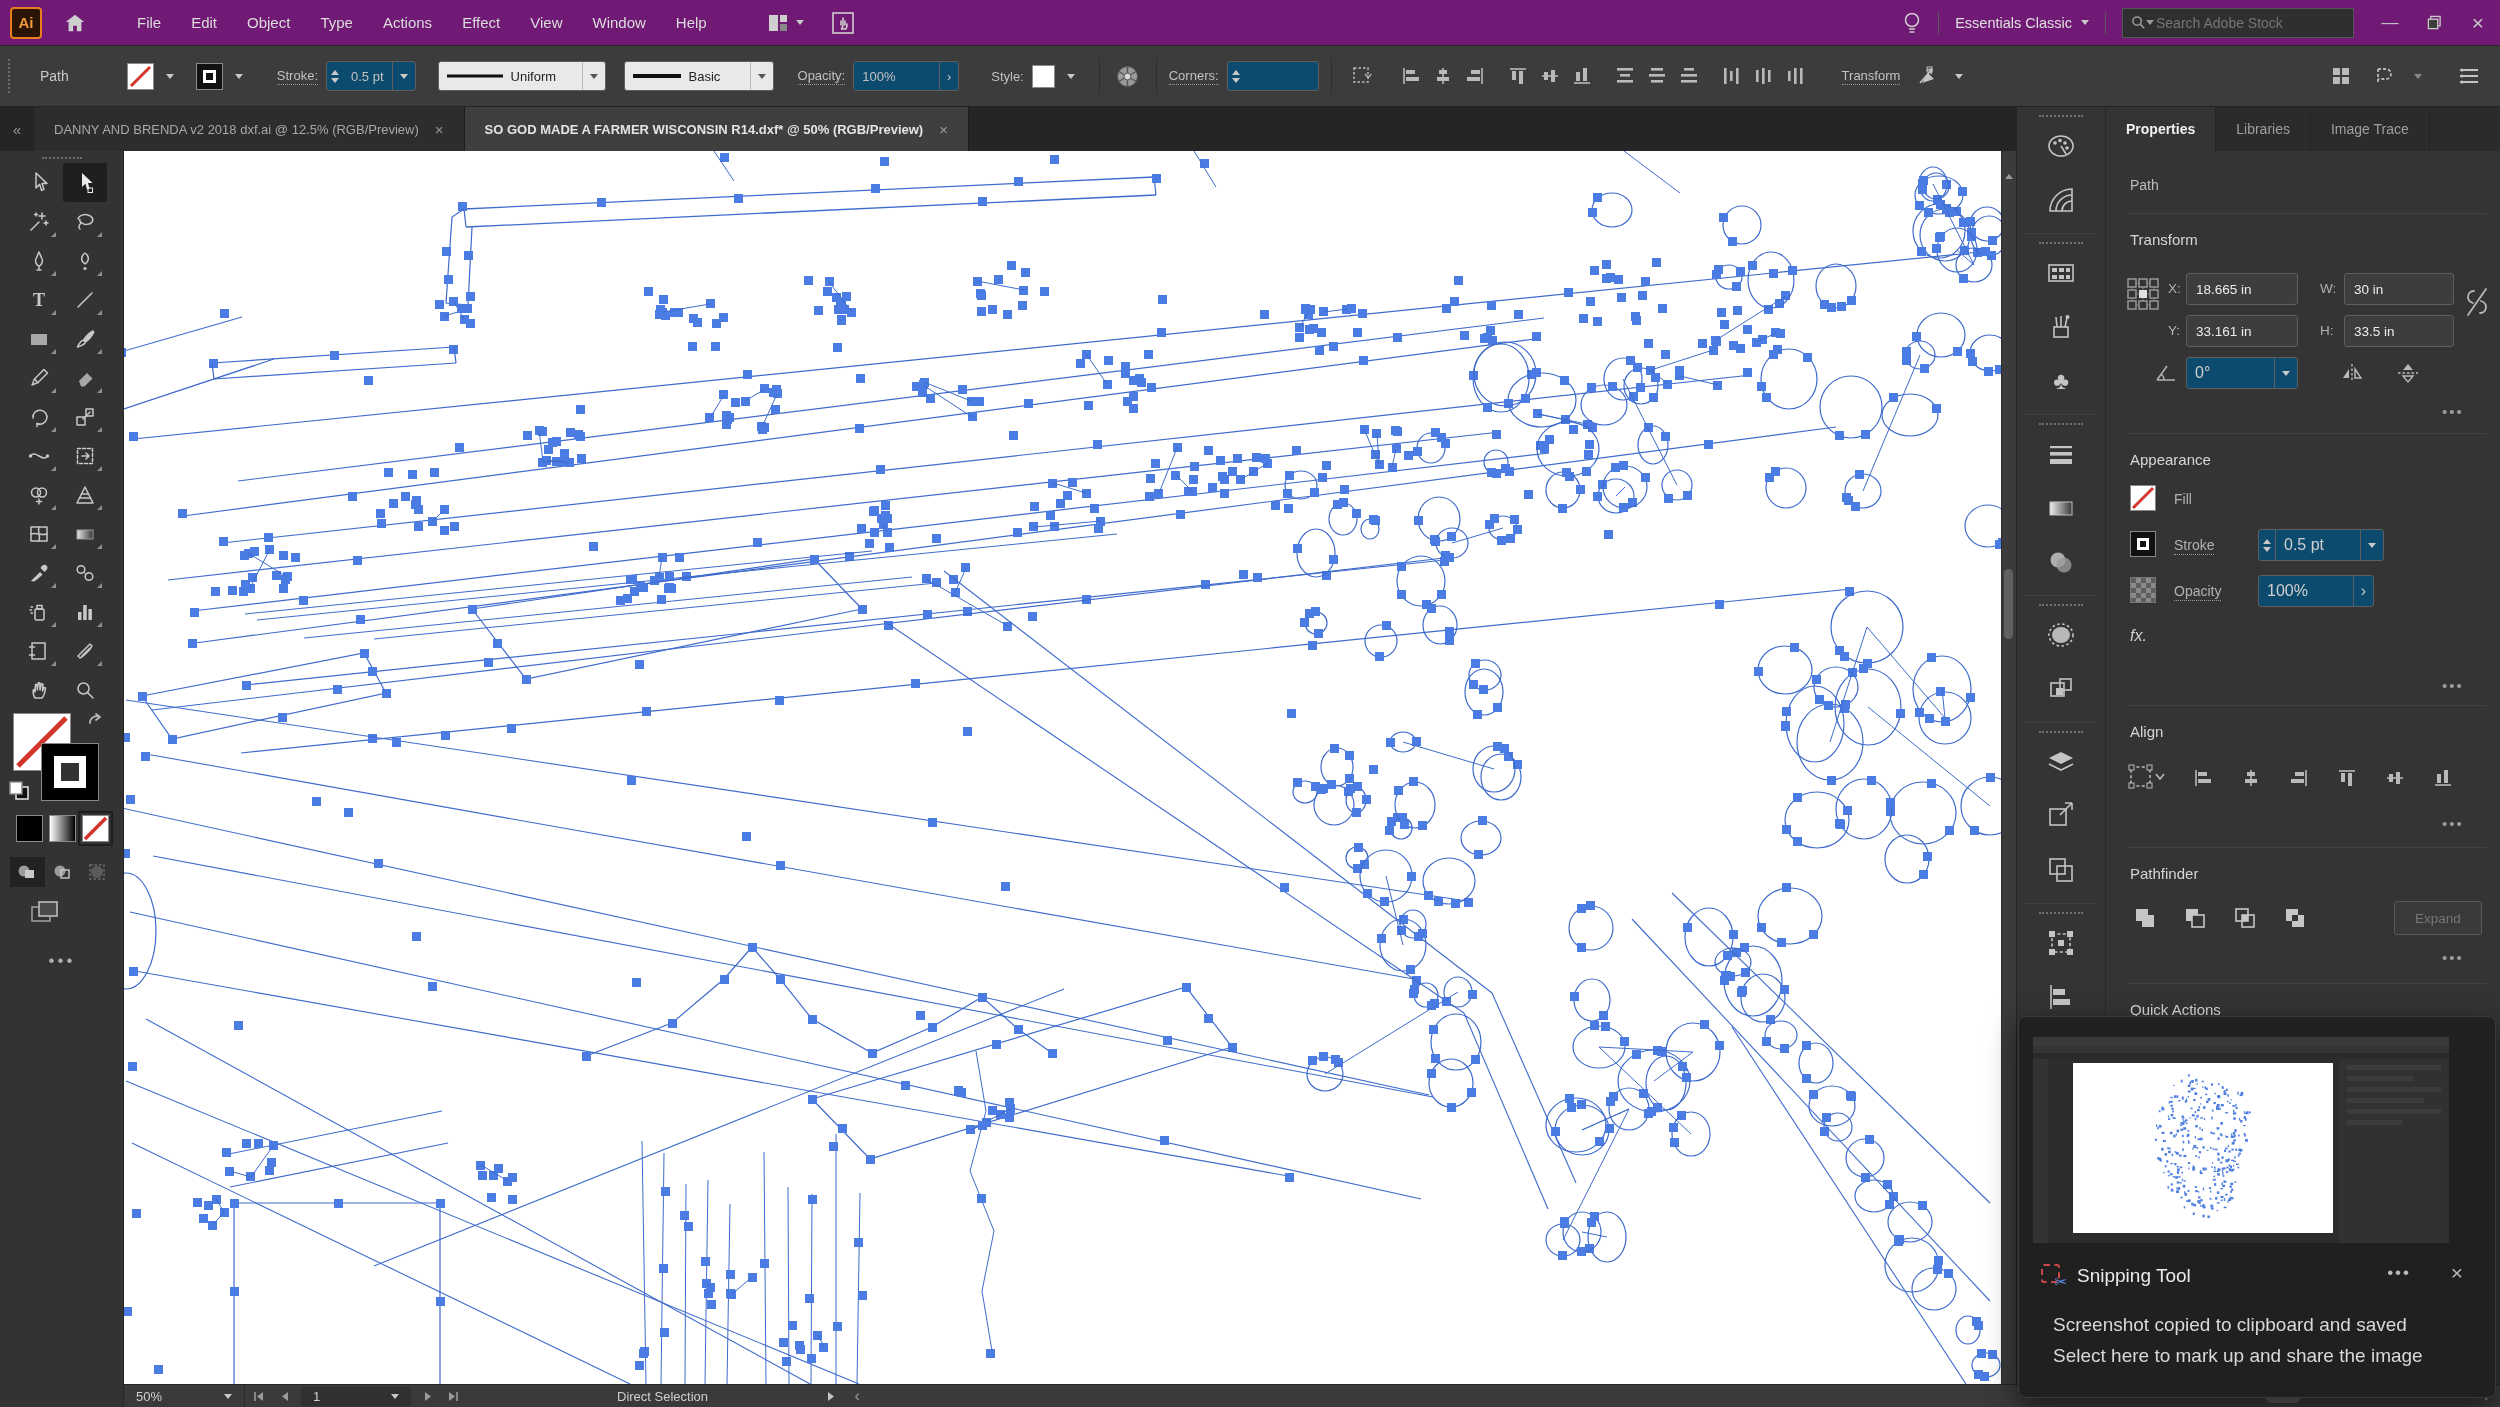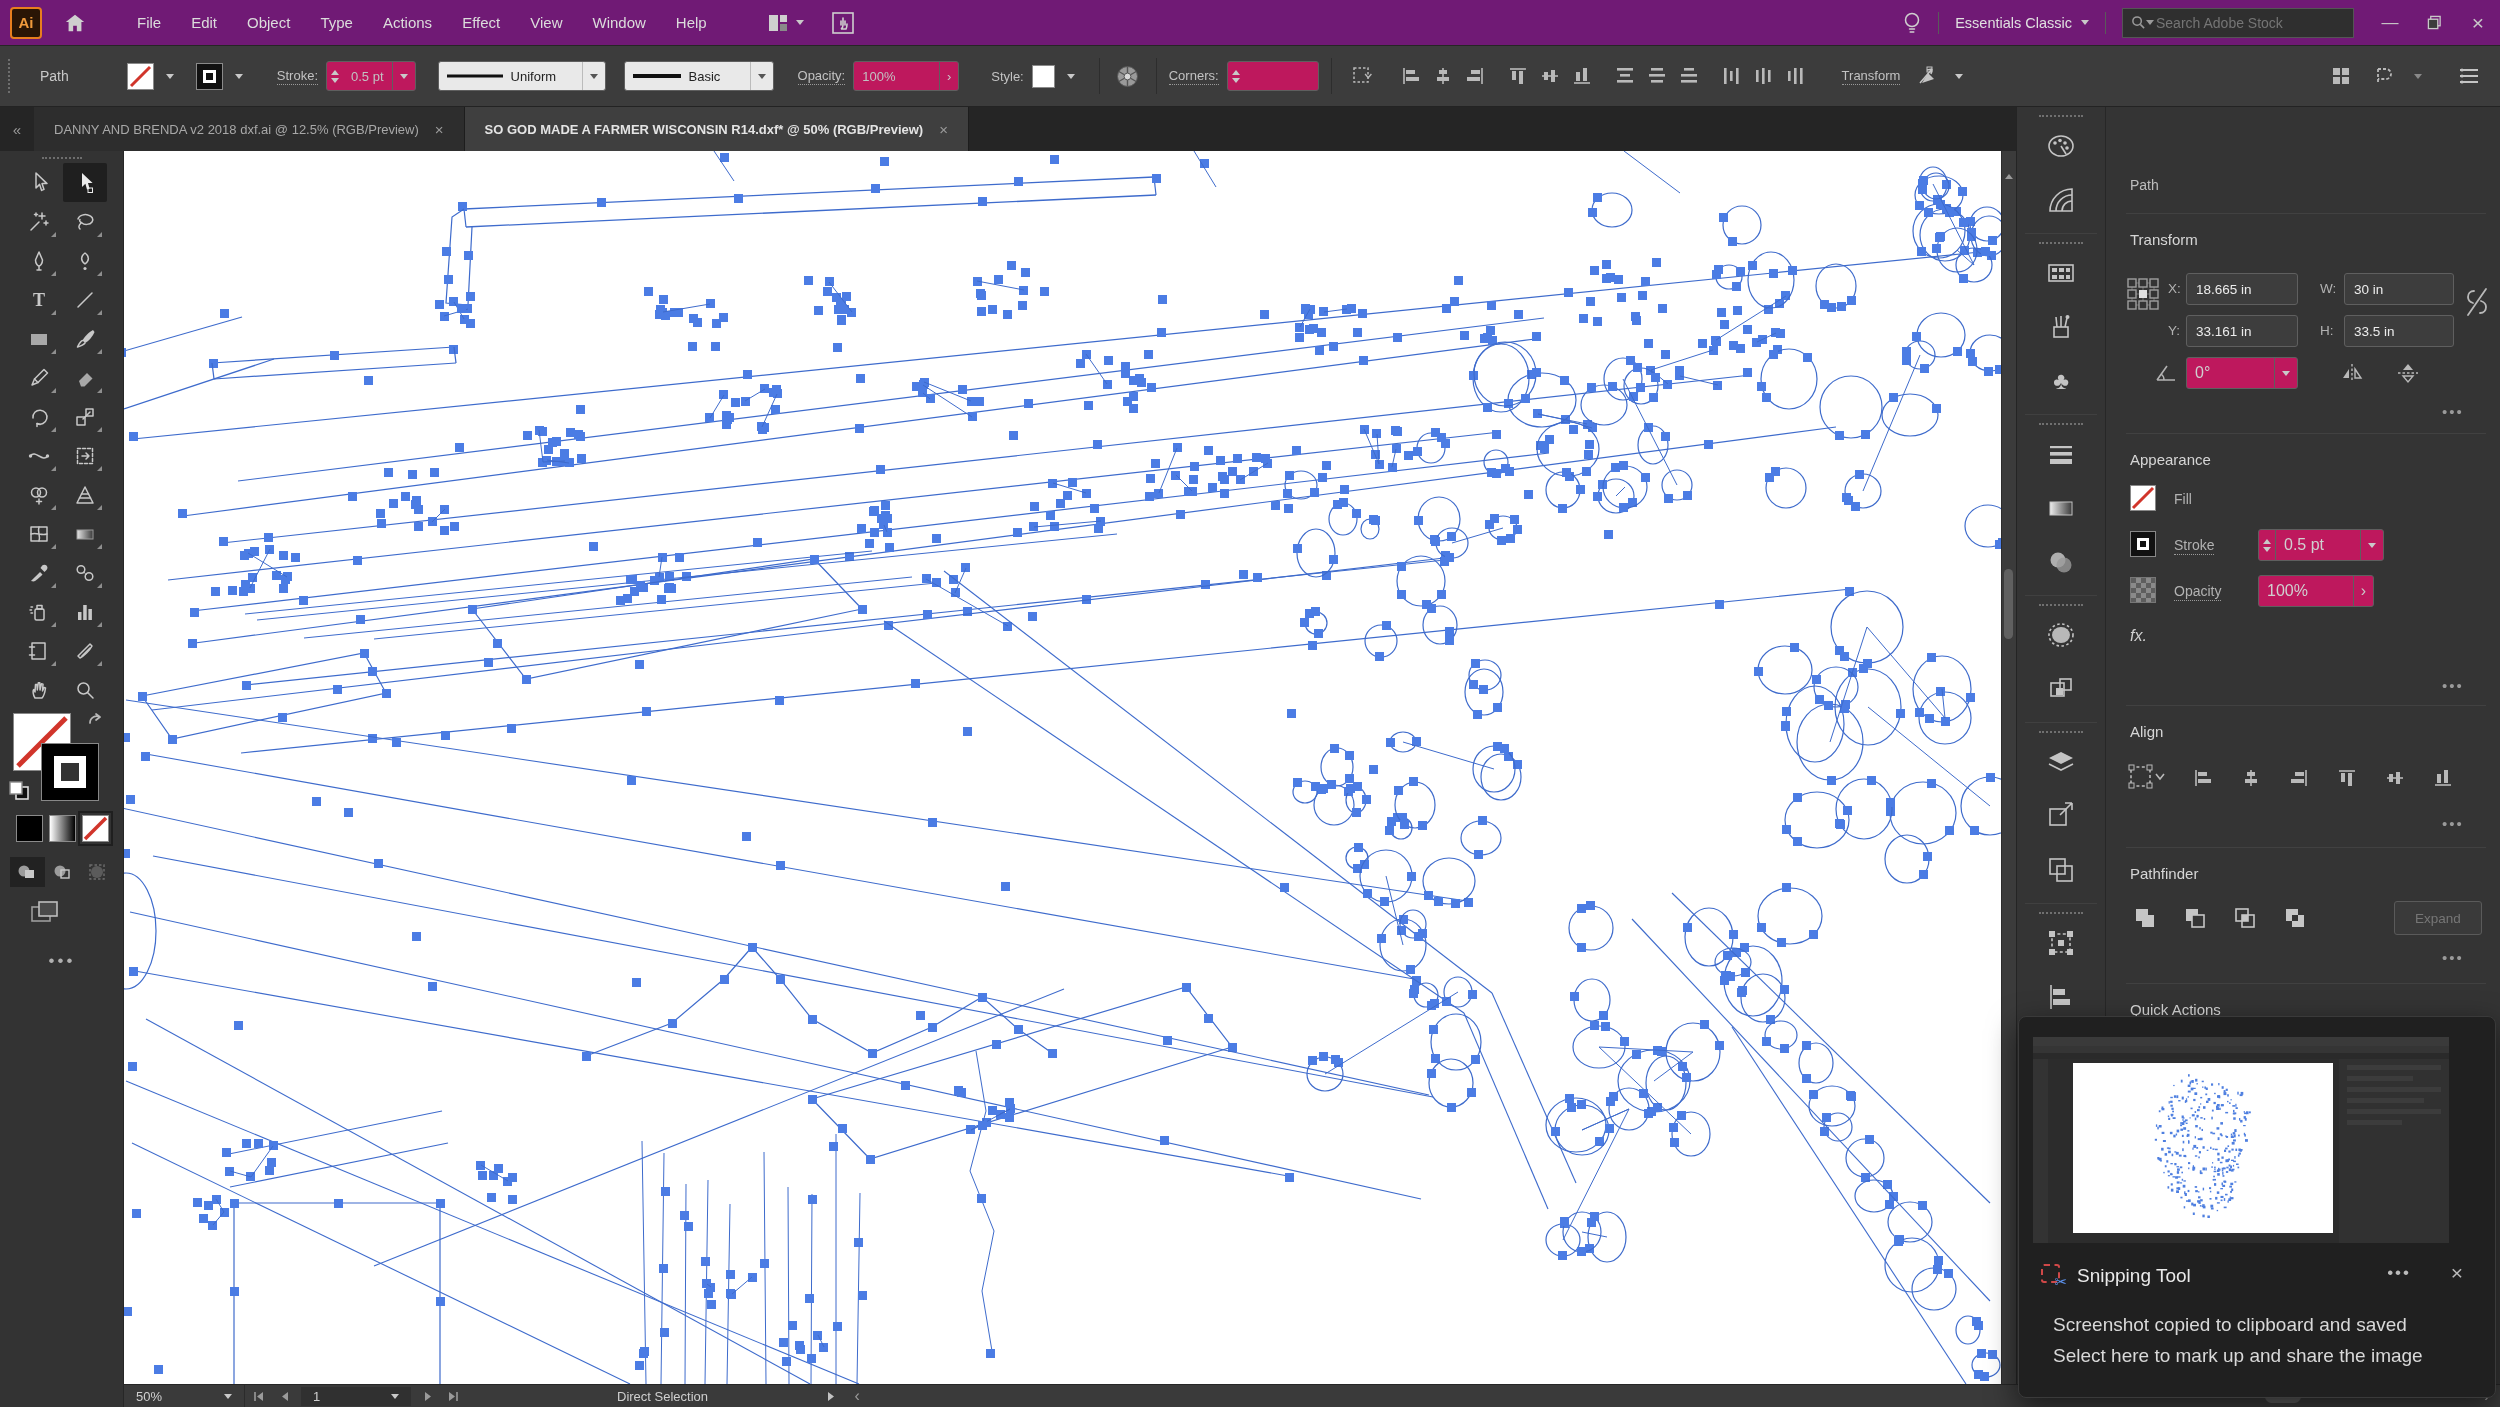--- a/index.html
+++ b/index.html
@@ -21,21 +21,21 @@
              padding:0 8px;box-sizing:border-box;gap:0}
   .searchbox input{background:transparent;border:none;outline:none;color:#969696;font-size:14px;width:160px;
                    font-family:"Liberation Sans",sans-serif}
   .winbtn{width:44px;height:46px;display:flex;align-items:center;justify-content:center;color:#c8c8c8;font-size:17px}
   
   .controlbar{position:absolute;left:0;top:46px;width:2500px;height:61px;background:#3c3c3c;border-bottom:1px solid #232323;
               display:flex;align-items:center;box-sizing:border-box;font-size:13px;color:#c2c2c2}
   .grip-v{width:4px;height:34px;margin-left:8px;border-left:2px dotted #6e6e6e}
   .dotted{border-bottom:1px dotted #9a9a9a;padding-bottom:1px}
   .swatchbox{width:27px;height:27px;border:1px solid #8a8a8a;background:#fff;position:relative;box-sizing:border-box}
-  .combo{display:flex;align-items:stretch;border:1px solid #5f5f5f;border-radius:3px;height:30px;background:#be185d;box-sizing:border-box}
+  .combo{display:flex;align-items:stretch;border:1px solid #5f5f5f;border-radius:3px;height:30px;background:#0c4a6e;box-sizing:border-box}
   .combo .cell{display:flex;align-items:center;padding:0 8px}
   .combo .chev{border-left:1px solid #5f5f5f;display:flex;align-items:center;padding:0 7px}
   .tri-d{width:0;height:0;border-left:4px solid transparent;border-right:4px solid transparent;border-top:5px solid #c9c9c9}
   .tri-u{width:0;height:0;border-left:4px solid transparent;border-right:4px solid transparent;border-bottom:5px solid #c9c9c9}
   .stepper{display:flex;flex-direction:column;justify-content:center;gap:3px;padding:0 4px}
   .mini-icon{width:26px;height:26px;display:flex;align-items:center;justify-content:center;margin:0 3px}
   .csep{width:1px;height:36px;background:#2d2d2d;margin:0 12px}
   
   .tabbar{position:absolute;left:0;top:107px;width:2016px;height:44px;background:#252525;display:flex;align-items:stretch}
   .tab-collapse{width:34px;display:flex;align-items:center;justify-content:center;color:#9a9a9a;font-size:15px}
@@ -1878,20 +1878,25 @@
         <div class="strip-sep"></div>
         <div class="strip-grip"></div>
         <div class="strip-cell">
           <svg width="30" height="30" viewBox="0 0 30 30">
             <rect x="5" y="5" width="13" height="13" fill="#c4c4c4"></rect>
             <rect x="12" y="12" width="13" height="13" fill="#8e8e8e"></rect>
           </svg>
         </div>
       </div>
     <div class="props">
+      <div class="ptabs">
+        <span class="ptab active">Properties</span>
+        <span class="ptab">Libraries</span>
+        <span class="ptab">Image Trace</span>
+      </div>
       <div class="abs" style="left:24px;top:70px;font-size:14px;color:#bdbdbd">Path</div>
       <div class="psep" style="top:106px"></div>
 
       <div class="heading" style="left:24px;top:124px">Transform</div>
       <span class="abs" style="left:18px;top:168px">
         <svg width="38" height="38" viewBox="0 0 38 38">
           <path d="M8 8 h22 M8 19 h22 M8 30 h22 M8 8 v22 M19 8 v22 M30 8 v22" stroke="#6f6f6f" stroke-width="1"></path>
           <g fill="#343434" stroke="#9f9f9f" stroke-width="1.4">
               <rect x="4" y="4" width="8" height="8"></rect>
               <rect x="15" y="4" width="8" height="8"></rect>

